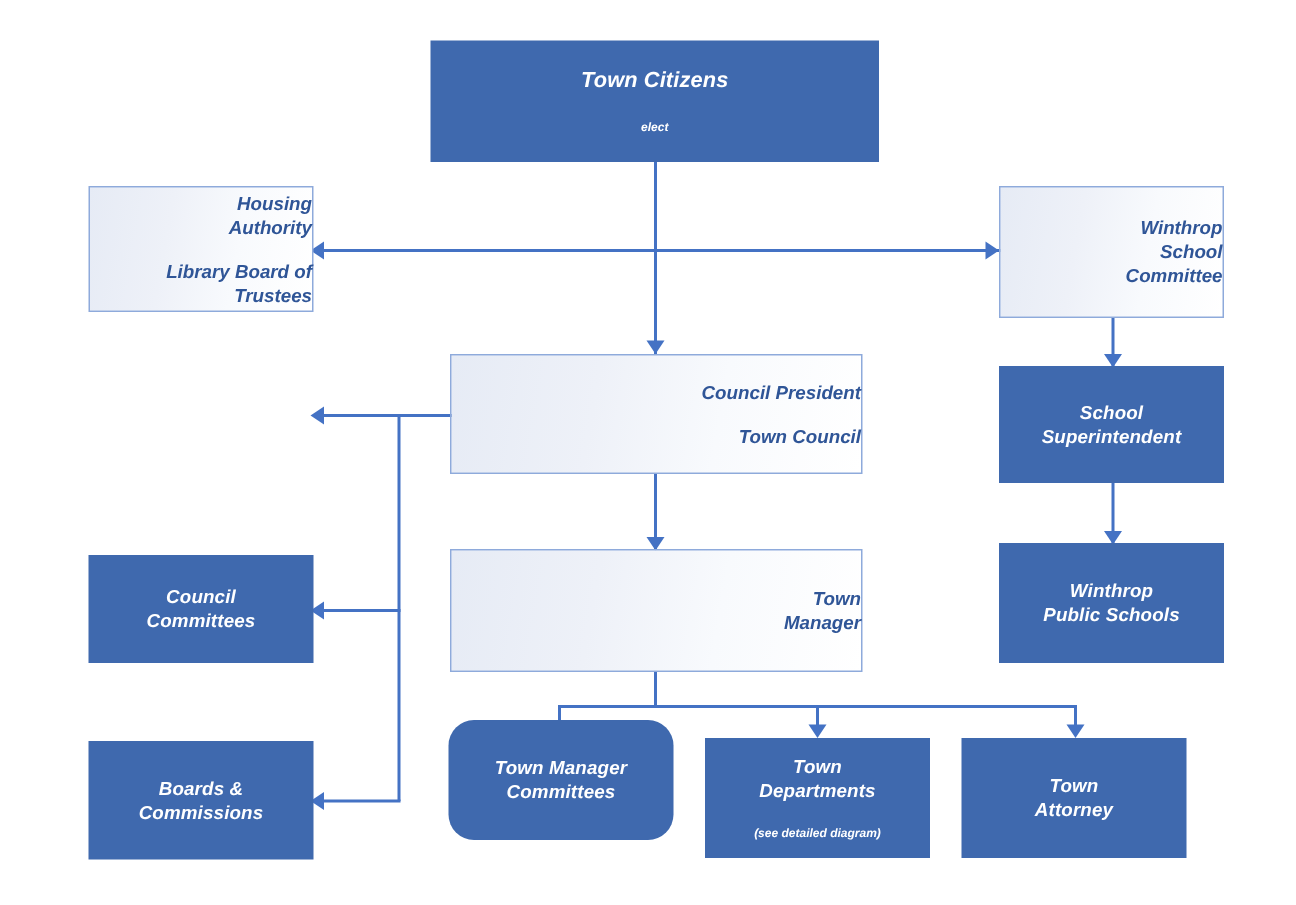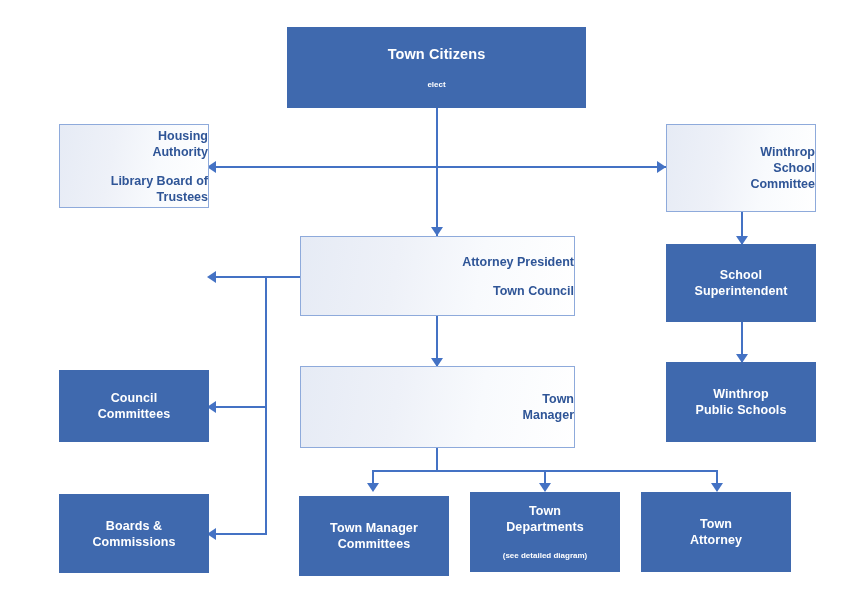--- a/index.html
+++ b/index.html
@@ -24,20 +24,21 @@
     flex-direction: column;
     align-items: center;
     justify-content: center;
     text-align: center;
     line-height: 1.28;
     z-index: 3;
   }
   .node .line {
     display: block;
     white-space: nowrap;
+    font-style: italic;
   }
 
   
   .node.solid {
     background: #3f69ae;
     color: #ffffff;
     font-weight: bold;
     font-size: 12.5px;
     letter-spacing: .1px;
   }
@@ -144,21 +145,21 @@
   </div>
 
   <div class="node light" style="left:666px; top:124px; width:150px; height:88px;">
     <span class="line">Winthrop</span>
     <span class="line">School</span>
     <span class="line">Committee</span>
   </div>
 
 
   <div class="node light" style="left:300px; top:236px; width:275px; height:80px;">
-    <span class="line">Attorney President</span>
+    <span class="line">Council President</span>
     <div class="gap-md"></div>
     <span class="line">Town Council</span>
   </div>
 
   <div class="node solid" style="left:666px; top:244px; width:150px; height:78px;">
     <span class="line">School</span>
     <span class="line">Superintendent</span>
   </div>
 
   <div class="node solid" style="left:59px; top:370px; width:150px; height:72px;">
@@ -174,21 +175,21 @@
   <div class="node solid" style="left:666px; top:362px; width:150px; height:80px;">
     <span class="line">Winthrop</span>
     <span class="line">Public Schools</span>
   </div>
 
   <div class="node solid" style="left:59px; top:494px; width:150px; height:79px;align-items:center;">
     <span class="line">Boards &amp;</span>
     <span class="line">Commissions</span>
   </div>
 
-  <div class="node solid" style="left:299px; top:496px; width:150px; height:80px;">
+  <div class="node solid" style="left:299px; top:480px; width:150px; height:80px;border-radius:17px;">
     <span class="line">Town Manager</span>
     <span class="line">Committees</span>
   </div>
 
   <div class="node solid" style="left:470px; top:492px; width:150px; height:80px;">
     <span class="line">Town</span>
     <span class="line">Departments</span>
     <span class="line sub">(see detailed diagram)</span>
   </div>
 

